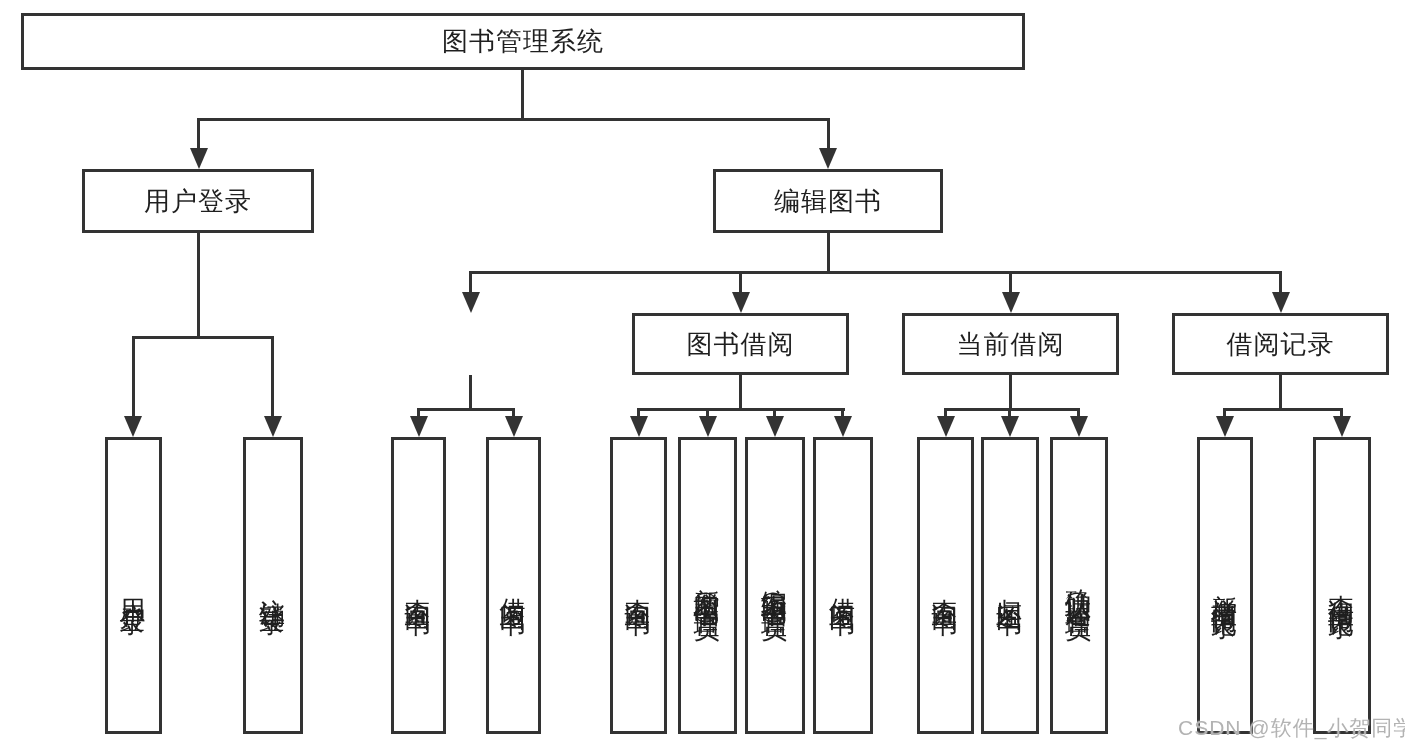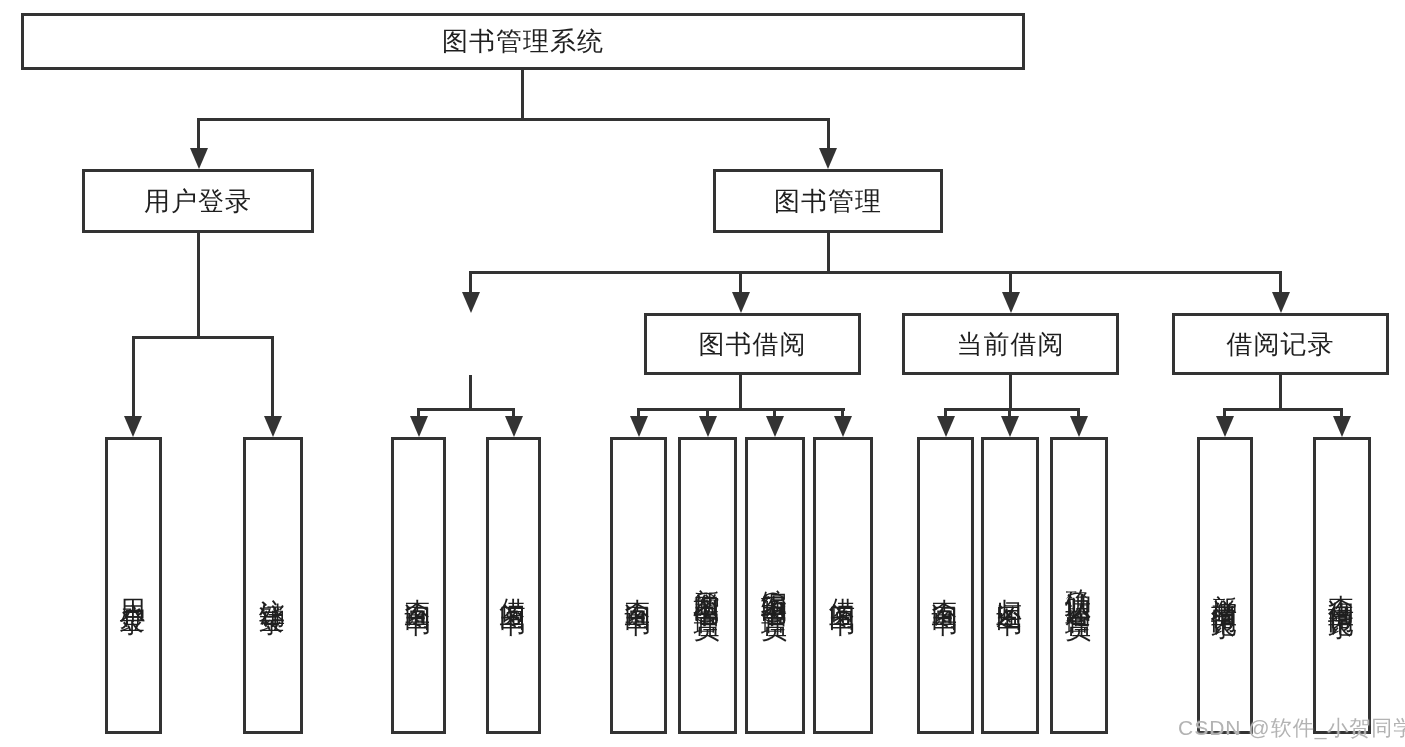--- a/index.html
+++ b/index.html
@@ -58,42 +58,42 @@
   <div class="line" style="left:197px;top:118px;width:633px;height:3px;"></div>
   <div class="line" style="left:197px;top:118px;width:3px;height:33px;"></div>
   <div class="arrow" style="left:190px;top:148px;"></div>
   <div class="line" style="left:827px;top:118px;width:3px;height:33px;"></div>
   <div class="arrow" style="left:819px;top:148px;"></div>
 
   <div class="box" style="left:82px;top:169px;width:232px;height:64px;">
     <span>用户登录</span>
   </div>
   <div class="box" style="left:713px;top:169px;width:230px;height:64px;">
-    <span>图书管理</span>
+    <span>编辑图书</span>
   </div>
 
   <div class="line" style="left:197px;top:233px;width:3px;height:103px;"></div>
   <div class="line" style="left:132px;top:336px;width:142px;height:3px;"></div>
   <div class="line" style="left:132px;top:336px;width:3px;height:82px;"></div>
   <div class="arrow" style="left:124px;top:416px;"></div>
   <div class="line" style="left:271px;top:336px;width:3px;height:82px;"></div>
   <div class="arrow" style="left:264px;top:416px;"></div>
 
   <div class="line" style="left:827px;top:233px;width:3px;height:38px;"></div>
   <div class="line" style="left:469px;top:271px;width:813px;height:3px;"></div>
   <div class="line" style="left:469px;top:271px;width:3px;height:23px;"></div>
   <div class="arrow" style="left:462px;top:292px;"></div>
   <div class="line" style="left:739px;top:271px;width:3px;height:23px;"></div>
   <div class="arrow" style="left:732px;top:292px;"></div>
   <div class="line" style="left:1009px;top:271px;width:3px;height:23px;"></div>
   <div class="arrow" style="left:1002px;top:292px;"></div>
   <div class="line" style="left:1279px;top:271px;width:3px;height:23px;"></div>
   <div class="arrow" style="left:1272px;top:292px;"></div>
 
-  <div class="box" style="left:632px;top:313px;width:217px;height:62px;margin-left:12px;">
+  <div class="box" style="left:632px;top:313px;width:217px;height:62px;">
     <span>图书借阅</span>
   </div>
   <div class="box" style="left:902px;top:313px;width:217px;height:62px;">
     <span>当前借阅</span>
   </div>
   <div class="box" style="left:1172px;top:313px;width:217px;height:62px;">
     <span>借阅记录</span>
   </div>
 
   <div class="line" style="left:469px;top:375px;width:3px;height:33px;"></div>

